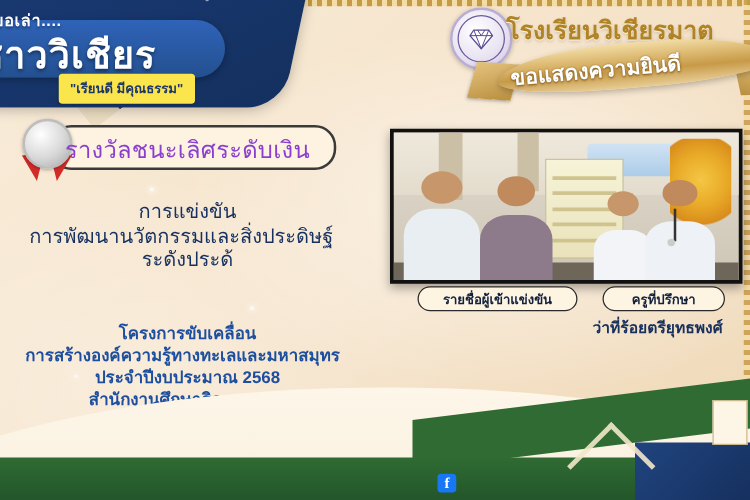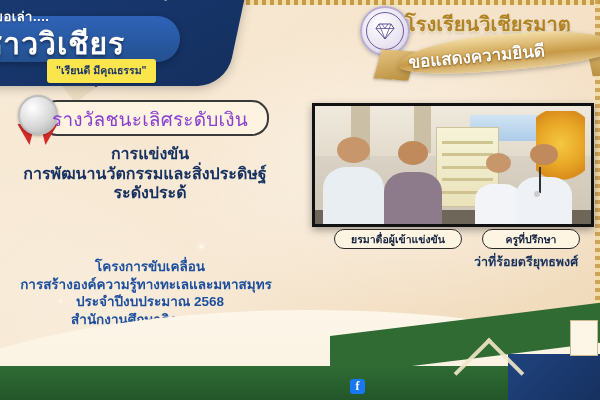--- a/index.html
+++ b/index.html
@@ -93,22 +93,22 @@
   .rib{position:absolute;top:28px;width:0;height:0;border-left:9px solid transparent;
     border-right:9px solid transparent;border-top:22px solid #d32c28;}
   .ribL{left:1px;transform:rotate(-8deg);} .ribR{left:20px;transform:rotate(8deg);}
 
   .award-pill{position:absolute;left:40px;top:100px;width:225px;height:32px;
     background:#fdf3e0;border:2px solid #3a3a3a;border-radius:17px;z-index:3;}
   .award-txt{position:absolute;left:52px;top:104px;width:215px;z-index:5;
     color:#8a3fd1;font-size:19px;font-weight:normal;white-space:nowrap;letter-spacing:.2px;}
 
   
-  .t-main{position:absolute;left:0;top:144px;width:300px;text-align:center;
-    color:#16305f;font-weight:bold;line-height:1.22;}
+  .t-main{position:absolute;left:0;top:160px;width:300px;text-align:center;
+    color:#16305f;font-weight:normal;line-height:1.22;}
   .t-main .l1{font-size:16px;}
   .t-main .l2{font-size:16px;white-space:nowrap;margin-left:-10px;}
   .t-main .l3{font-size:16px;}
 
   .t-proj{position:absolute;left:0;top:258px;width:300px;text-align:center;
     color:#1d4f9e;font-weight:bold;line-height:1.3;}
   .t-proj .p1{font-size:13.5px;}
   .t-proj .p2{font-size:13.5px;white-space:nowrap;margin-left:-8px;}
   .t-proj .p3{font-size:13.5px;}
   .t-proj .p4{font-size:13.5px;}
@@ -266,21 +266,21 @@
       <div class="p-head" style="left:62%;top:40%;width:9%;height:17%;background:#c8966b;"></div>
       <div class="person" style="left:58%;width:17%;height:34%;background:#f2f4f7;"></div>
 
       <div class="p-head" style="left:78%;top:32%;width:10%;height:18%;background:#c08a5d;"></div>
       <div class="person" style="left:73%;width:20%;height:40%;background:#eef1f5;"></div>
       <div style="position:absolute;left:81%;top:52%;width:2px;height:22%;background:#333;"></div>
       <div style="position:absolute;left:79.5%;top:72%;width:6px;height:6px;border-radius:50%;background:#ccc;"></div>
     </div>
   </div>
 
-  <div class="pill" id="pill-comp">ยรมาตื่อผู้เข้าแข่งขัน</div>
+  <div class="pill" id="pill-comp">รายชื่อผู้เข้าแข่งขัน</div>
   <div class="pill" id="pill-adv">ครูที่ปรึกษา</div>
 
   <div class="advisor">ว่าที่ร้อยตรียุทธพงศ์</div>
 
   <div class="sw-wrap">
     <div class="sw sw-gold2"></div>
     <div class="sw sw-gold"></div>
     <div class="sw sw-cream"></div>
   </div>
   <div class="greenwedge"></div>

